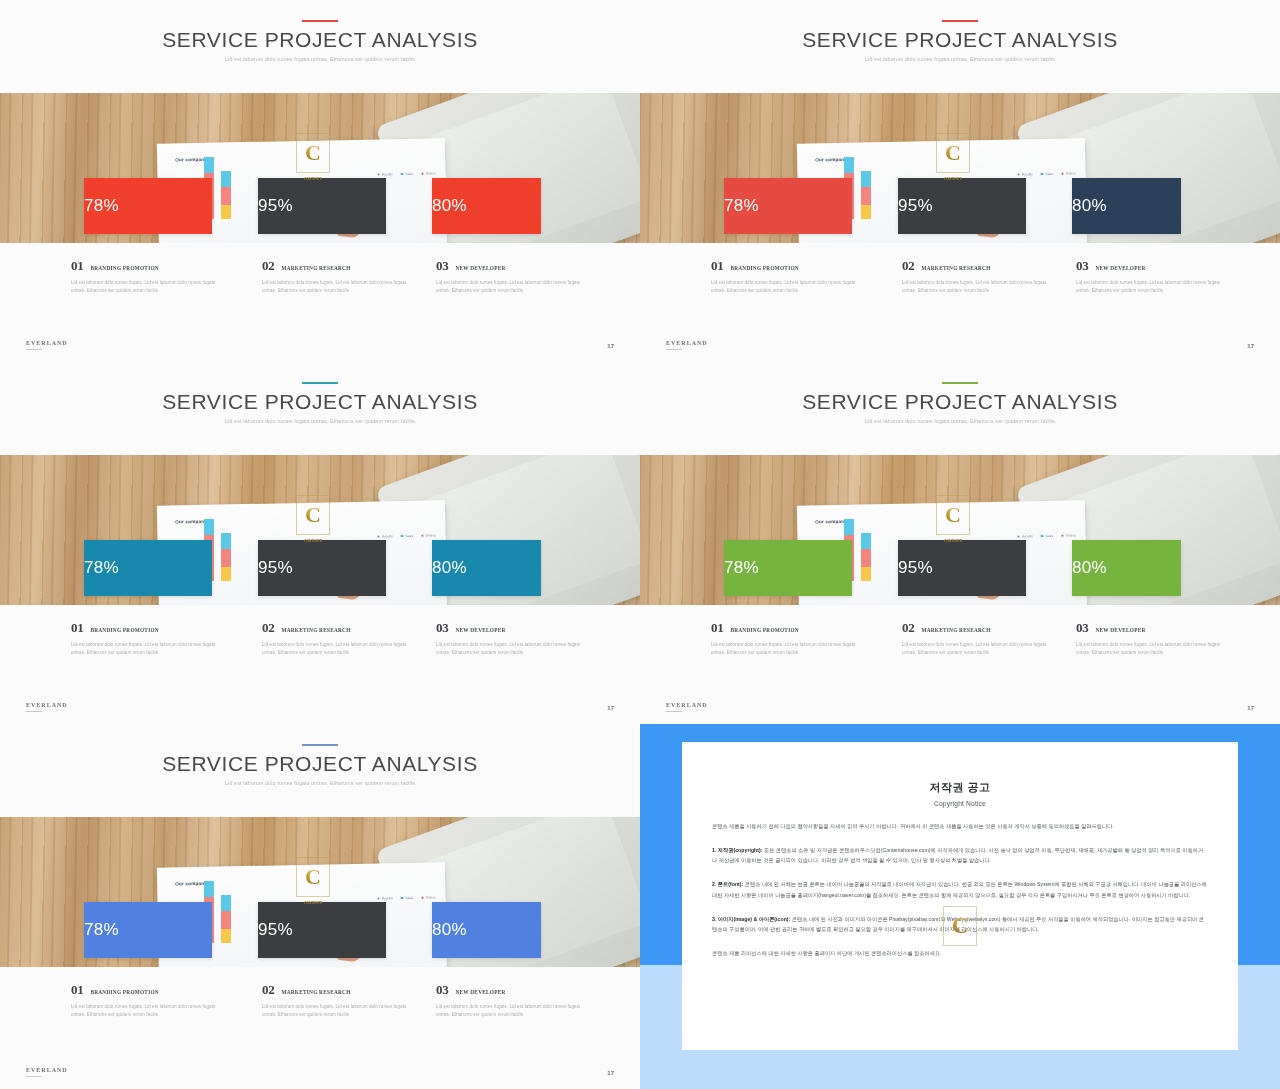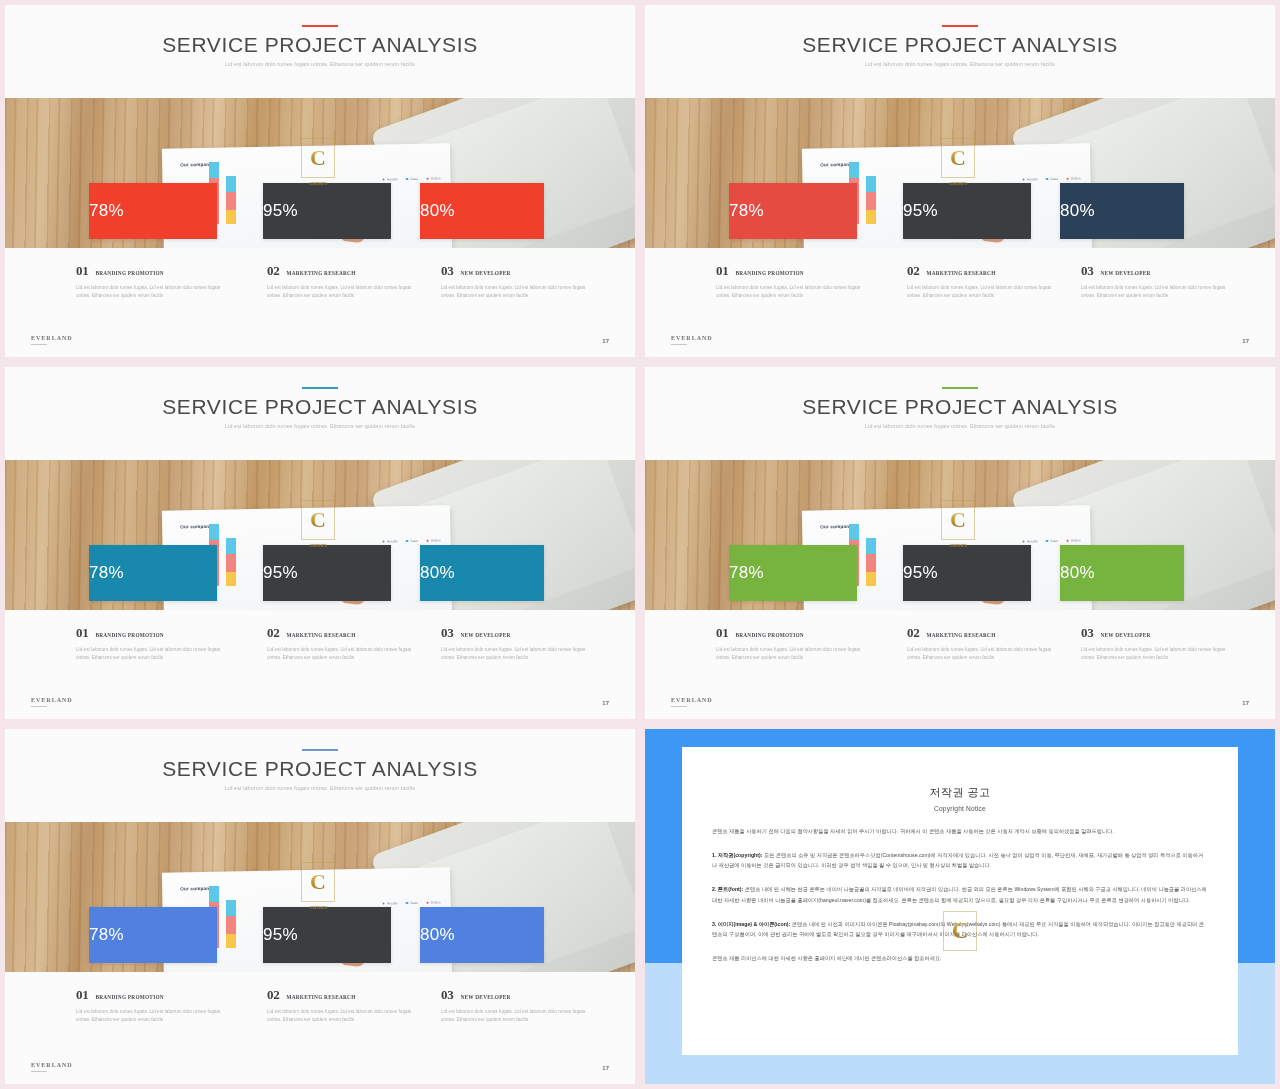--- a/index.html
+++ b/index.html
@@ -9,21 +9,21 @@
     font-family: "Liberation Sans", sans-serif;
     overflow: hidden;
   }
   .grid {
     width: 1280px; height: 1089px;
     display: grid;
     grid-template-columns: 640px 640px;
     grid-template-rows: 362px 362px 365px;
     background: #f5e6ec;
   }
-  .cell { position: relative; padding: 5px; }
+  .cell { position: relative; }
   .slide {
     position: relative;
     width: 100%; height: 100%;
     background: #fbfbfb;
     overflow: hidden;
   }
 
   
   .accent-line {
     position: absolute; left: 50%; top: 20px;
@@ -124,21 +124,21 @@
     height: 56px;
     display: flex; align-items: center; justify-content: flex-start;
     color: #ffffff;
     font-size: 17px;
     font-weight: 400;
     letter-spacing: 0.3px;
     box-shadow: 0 1px 4px rgba(0,0,0,0.12);
   }
   .stat.s1 { left: 84px;  width: 128px; }
   .stat.s2 { left: 258px; width: 128px; background: #3c3d41 !important; }
-  .stat.s3 { left: 415px; width: 124px; }
+  .stat.s3 { left: 432px; width: 109px; }
 
   
   .col { position: absolute; top: 258px; width: 150px; }
   .col.c1 { left: 71px; }
   .col.c2 { left: 262px; }
   .col.c3 { left: 436px; }
   .col-head { display: flex; align-items: baseline; gap: 7px; }
   .col-num {
     font-size: 13px; font-weight: bold; color: #3f4147;
     font-family: "Liberation Serif", serif;
@@ -183,21 +183,21 @@
   }
   .cr-card {
     position: relative; z-index: 2;
     margin-top: 18px;
     width: 556px; height: 308px;
     background: #ffffff;
     padding: 24px 30px;
     overflow: hidden;
   }
   .cr-title {
-    text-align:center; font-size: 11px; font-weight: normal;
+    text-align:center; font-size: 11px; font-weight: bold;
     color:#2f3134; letter-spacing:0.5px; margin-top: 14px;
   }
   .cr-sub {
     text-align:center; font-size: 6.6px; color:#4f5257;
     margin-top: 5px; letter-spacing:0.2px;
   }
   .cr-p {
     margin-top: 14px;
     font-size: 5.2px; line-height: 1.95; color:#4a4d52;
     letter-spacing: 0.02px;

